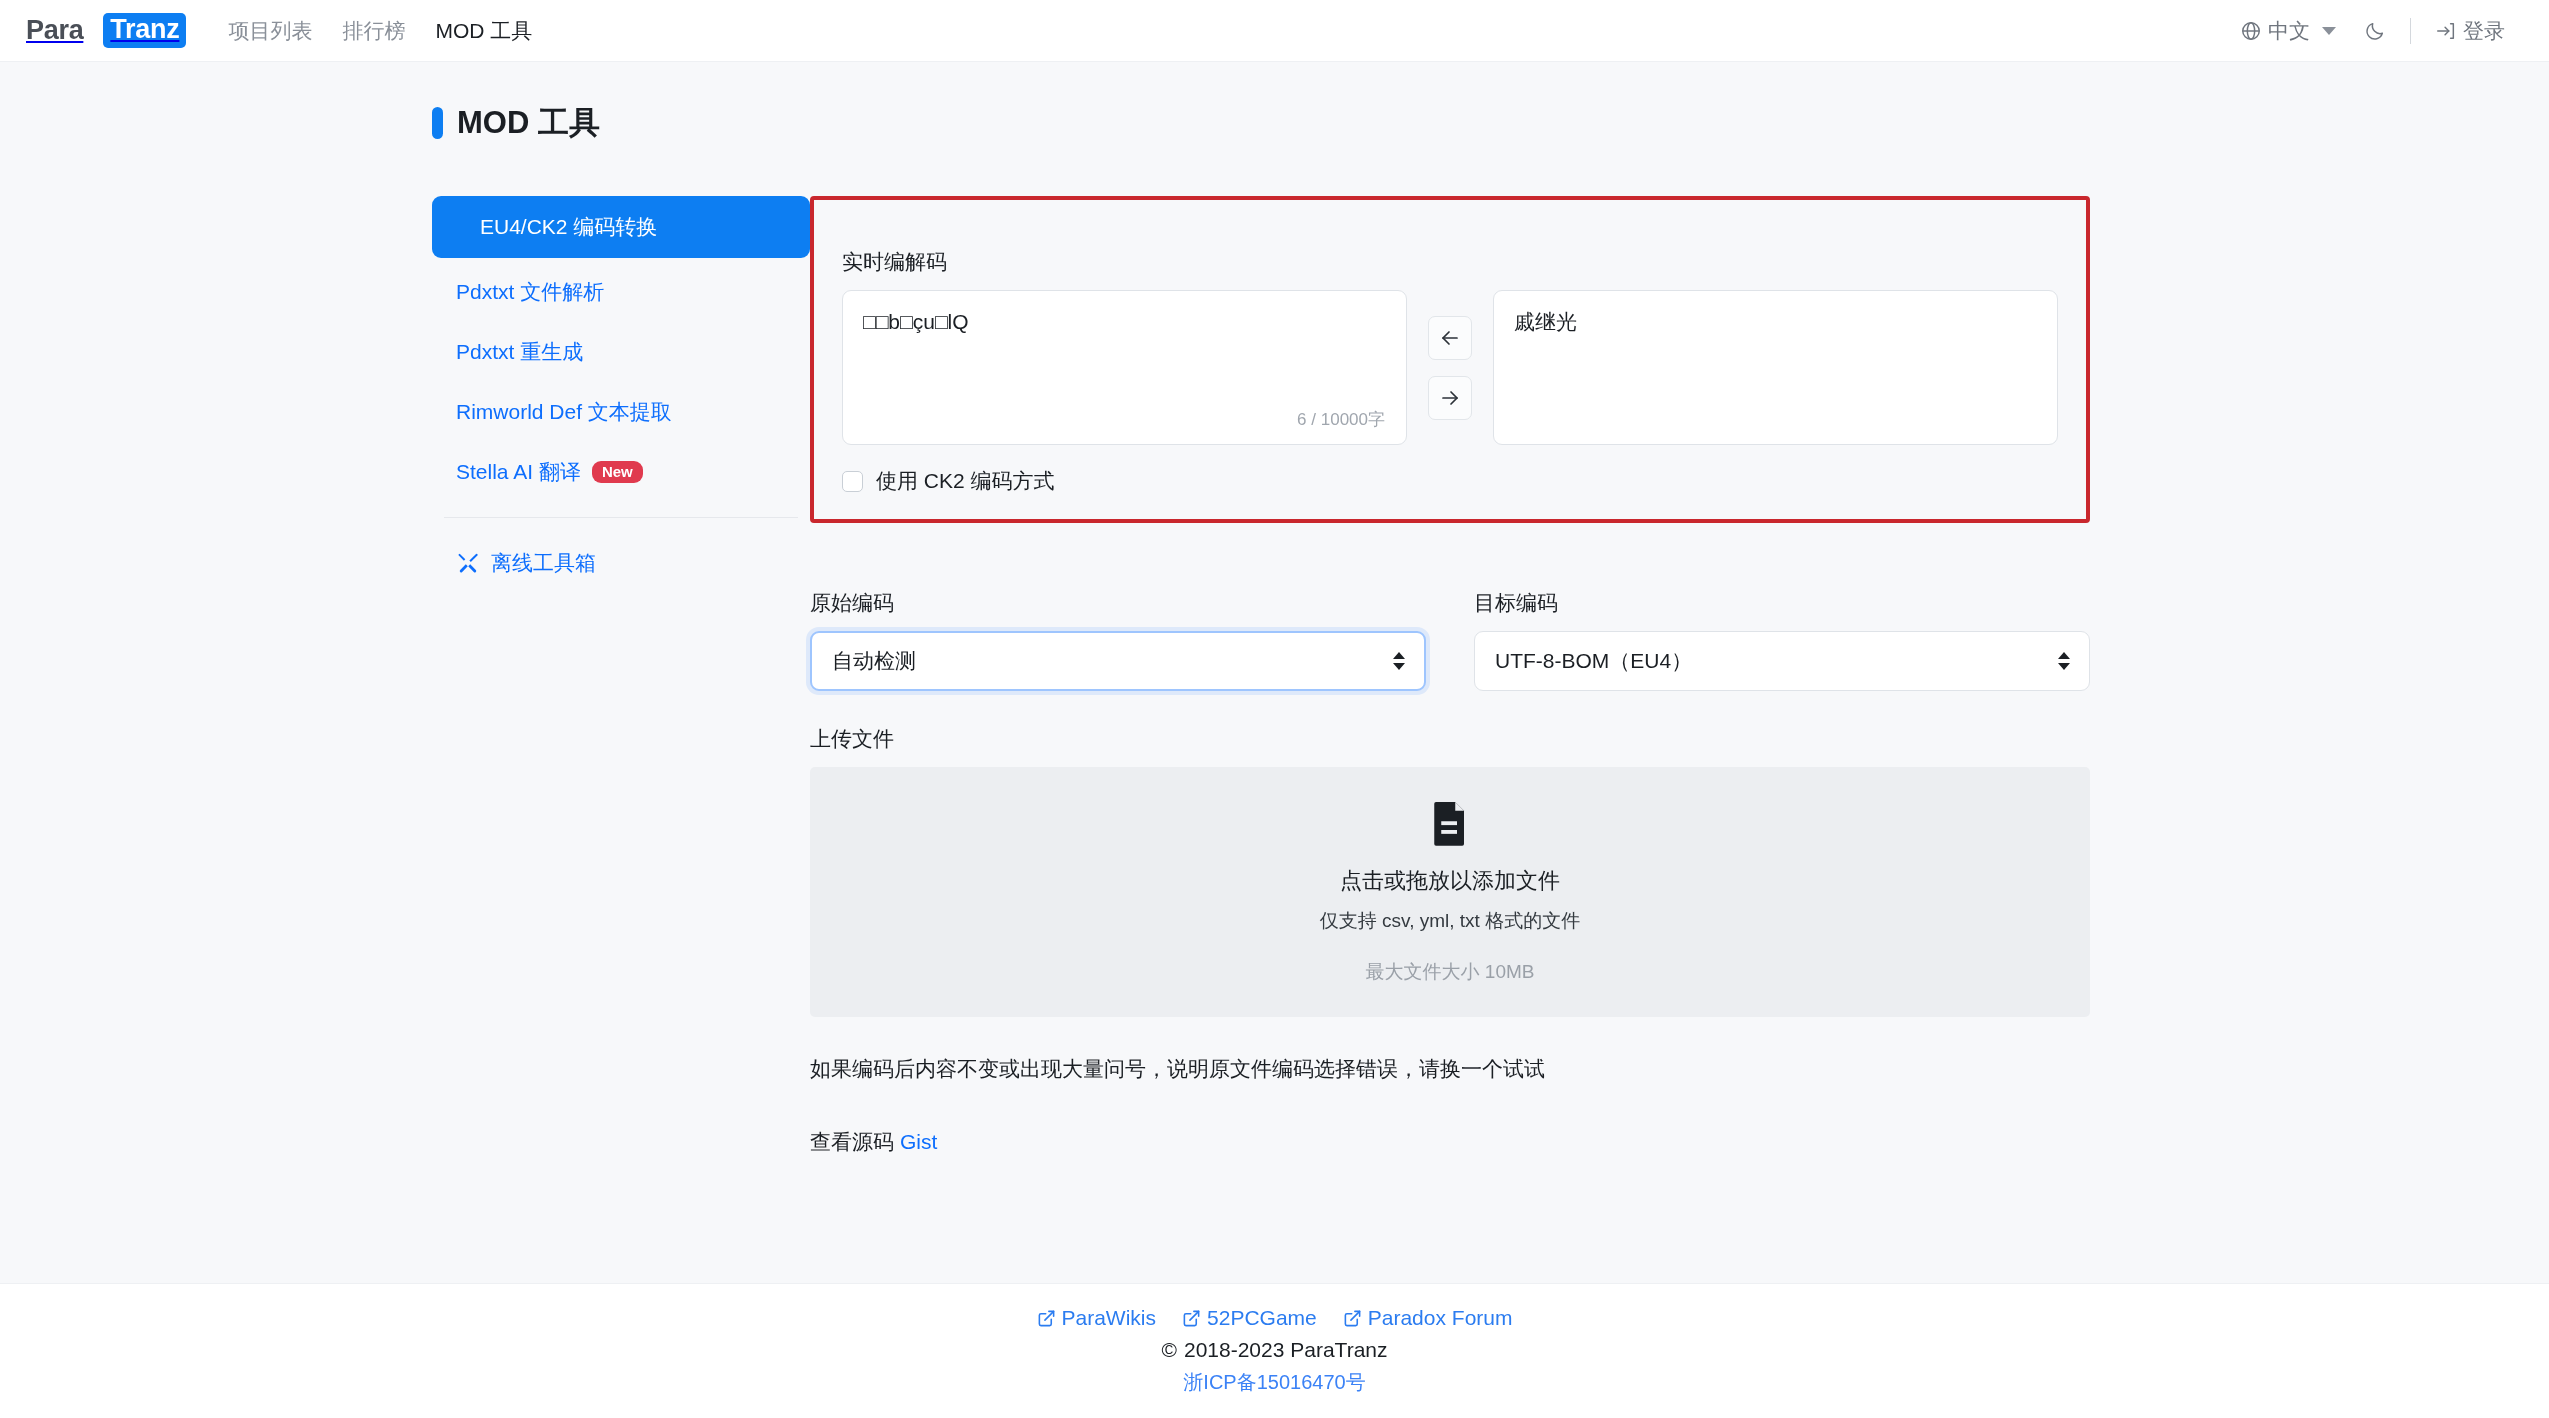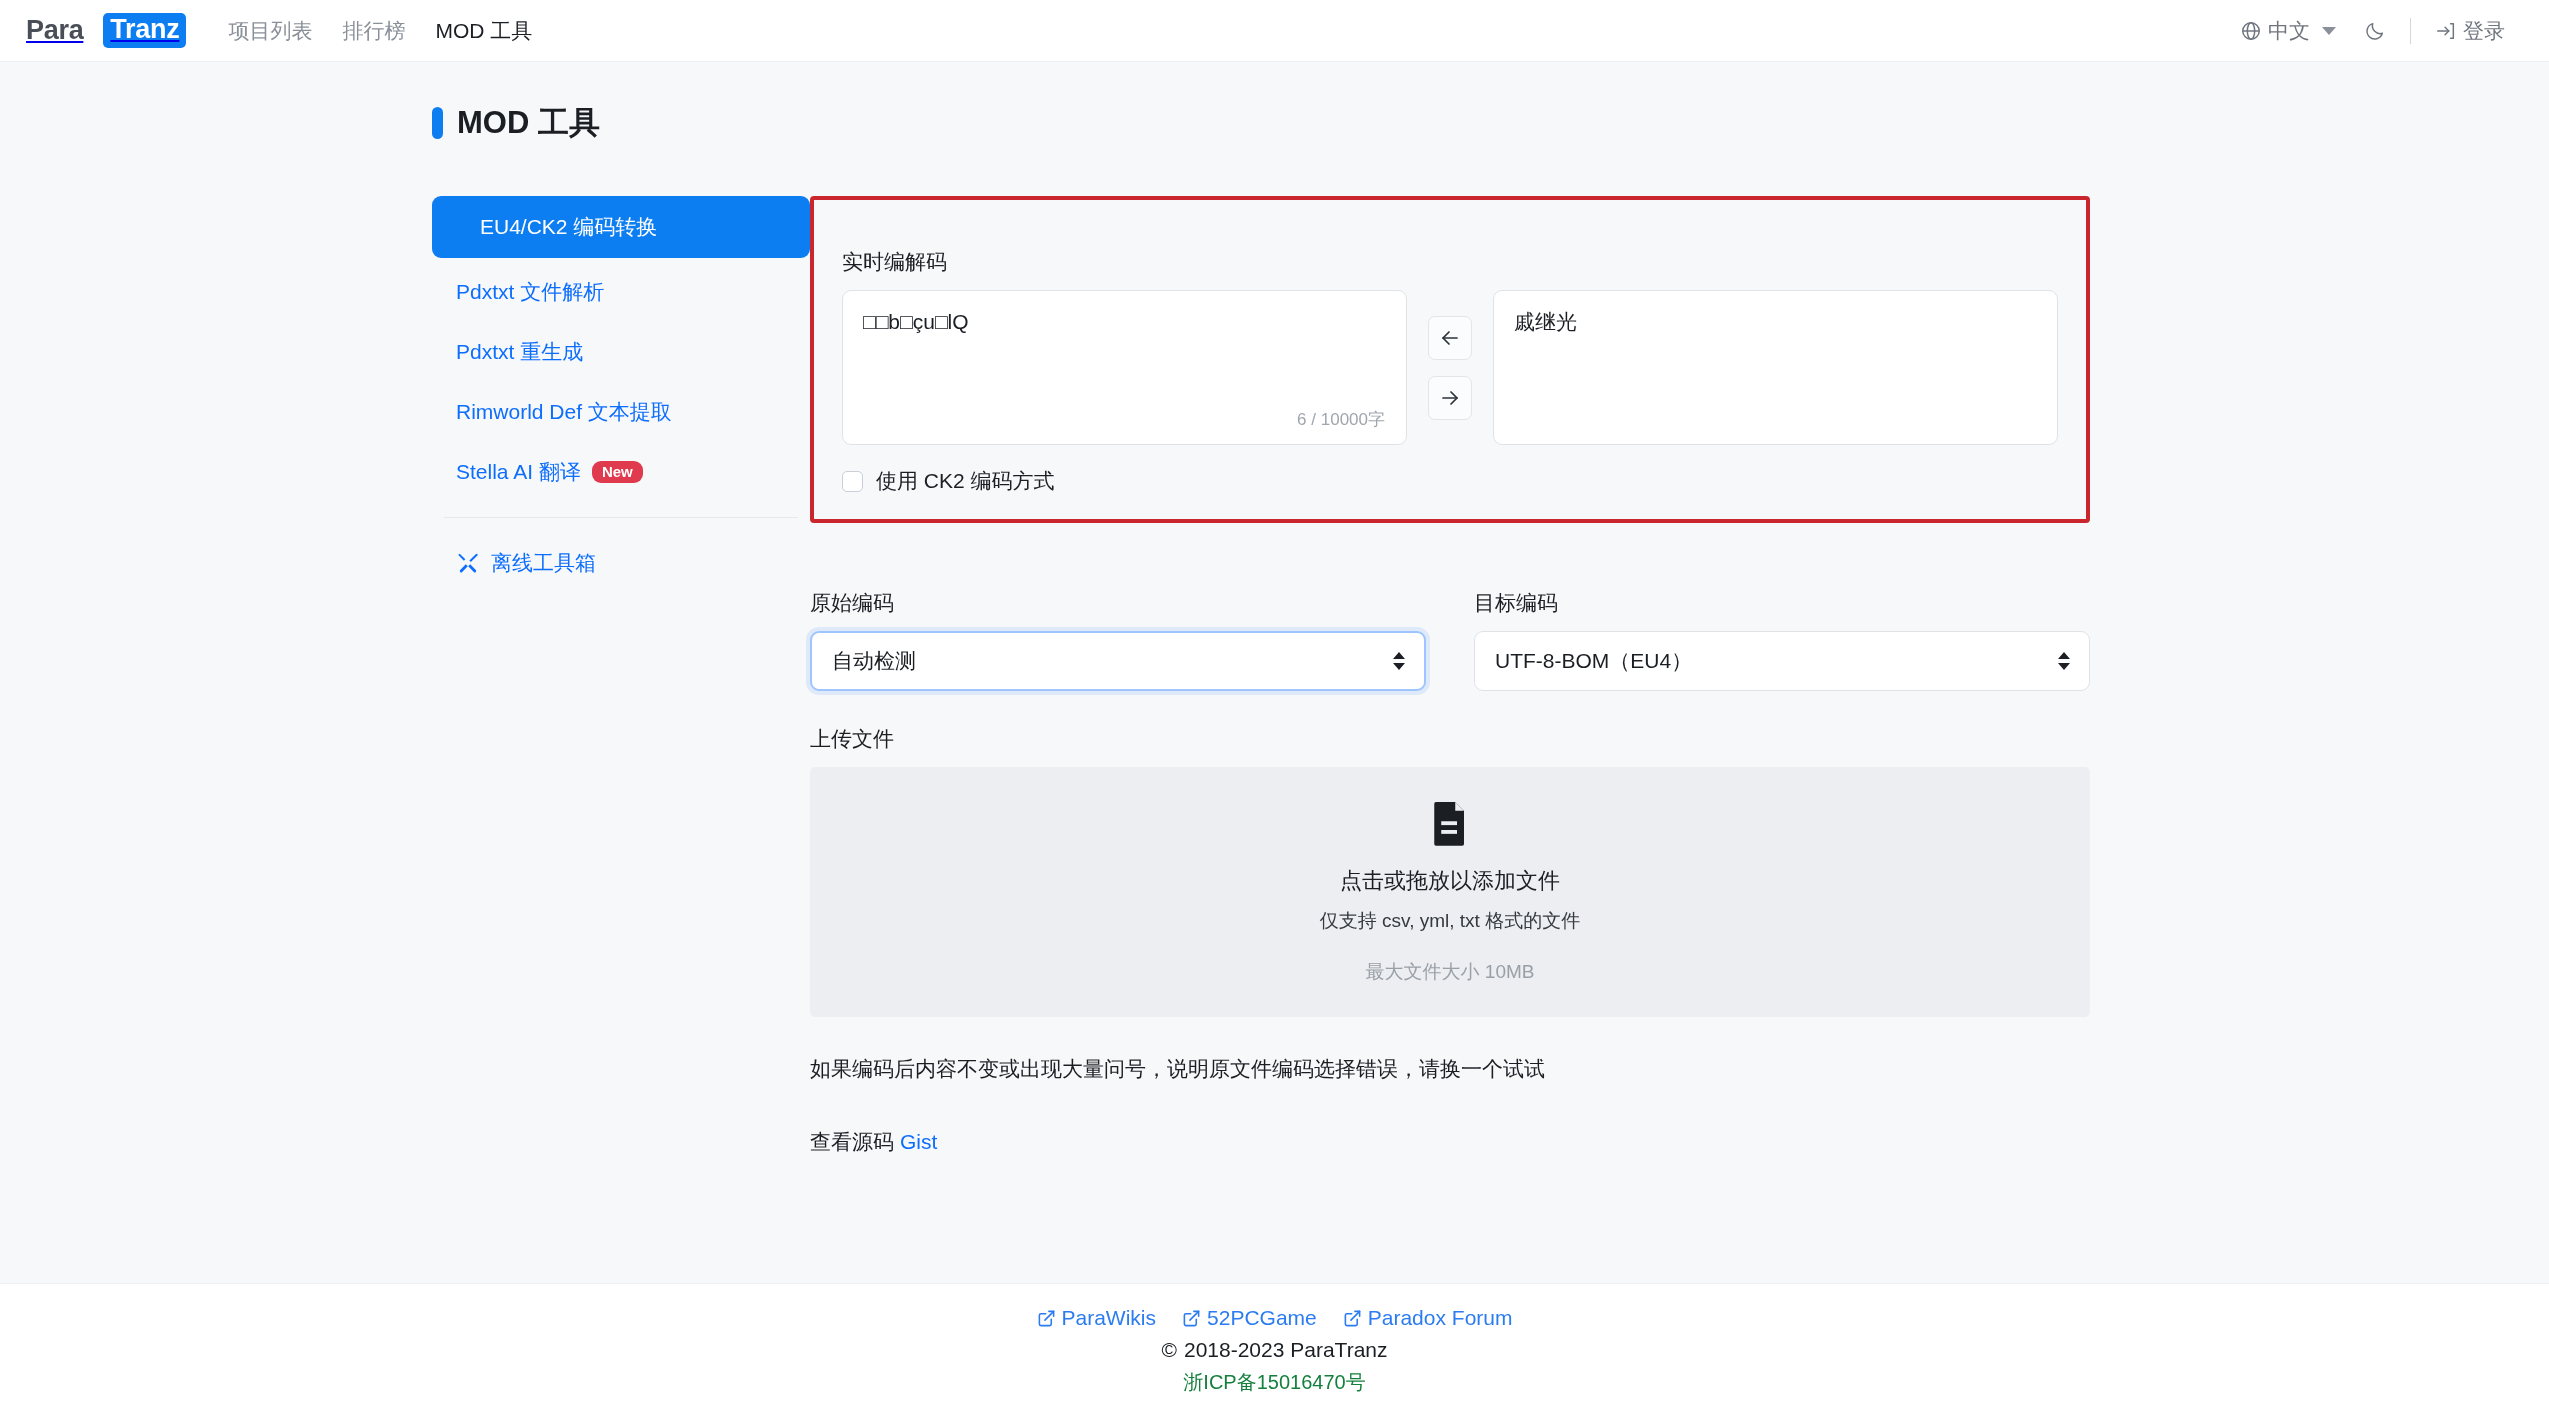--- a/index.html
+++ b/index.html
@@ -329,21 +329,21 @@
   .footer-copy {
     font-size: 21px;
     color: #1b1f24;
     display: flex;
     align-items: center;
     justify-content: center;
     gap: 7px;
     margin-bottom: 7px;
   }
   .footer-icp { font-size: 20px; }
-  .footer-icp a { color: #15803d; text-decoration: none; }
+  .footer-icp a { color: #3b82f6; text-decoration: none; }
 </style>
 </head>
 <body>
 
 <div class="page">
 
   <div class="navbar">
     <a class="brand" href="#">
       <span class="brand-para">Para</span>
         <span class="brand-tranz">Tranz</span>

